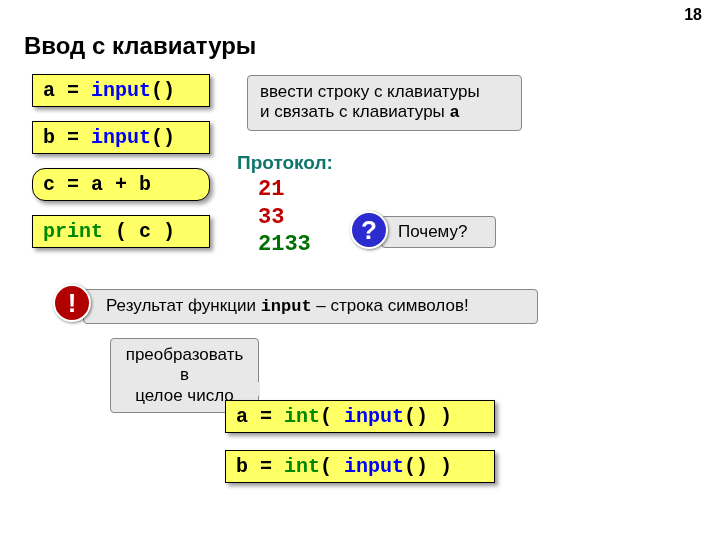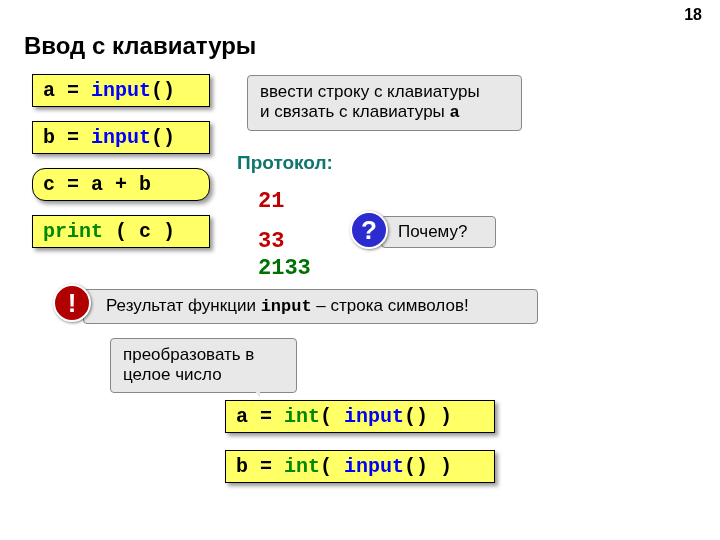--- a/index.html
+++ b/index.html
@@ -69,21 +69,21 @@
     font-size: 19px;
     color: #0f766e;
   }
   .proto {
     position: absolute;
     font-family: "Courier New", monospace;
     font-weight: bold;
     font-size: 22px;
     line-height: 1.25;
   }
-  .proto .in  { color: #c00000; margin-top: 12px; }
+  .proto .in  { color: #c00000; }
   .proto .out { color: #007000; }
 
   
   .badge {
     position: absolute;
     width: 38px; height: 38px;
     border-radius: 50%;
     color: #fff;
     font-weight: bold;
     font-size: 26px;
@@ -134,21 +134,21 @@
 <div class="badge q" style="top:211px; left:350px;">?</div>
 <div class="callout" style="top:216px; left:381px; width:115px; padding:5px 27px 5px 16px;">
   <span>Почему?</span>
 </div>
 
 <div class="badge ex" style="top:284px; left:53px;">!</div>
 <div class="callout" style="top:289px; left:83px; width:455px; padding:6px 5px 6px 22px;">
   <span>Результат функции </span><span class="mono">input</span><span> – строка символов!</span>
 </div>
 
-<div class="callout" style="top:338px; left:110px; width:187px; text-align:left;">
+<div class="callout" style="top:338px; left:110px; width:149px; text-align:center;">
   <span>преобразовать в</span><br>
   <span>целое число</span>
 </div>
 <div class="callout-tail" style="top:382px; left:248px; border-width:16px 0 0 12px; border-color:#e8e8e8 transparent transparent transparent;"></div>
 
 <div class="codebox" style="top:400px; left:225px; width:270px;">
   <span class="plain">a = </span><span class="fn">int</span><span class="plain">( </span><span class="kw">input</span><span class="plain">() )</span>
 </div>
 
 <div class="codebox" style="top:450px; left:225px; width:270px;">

